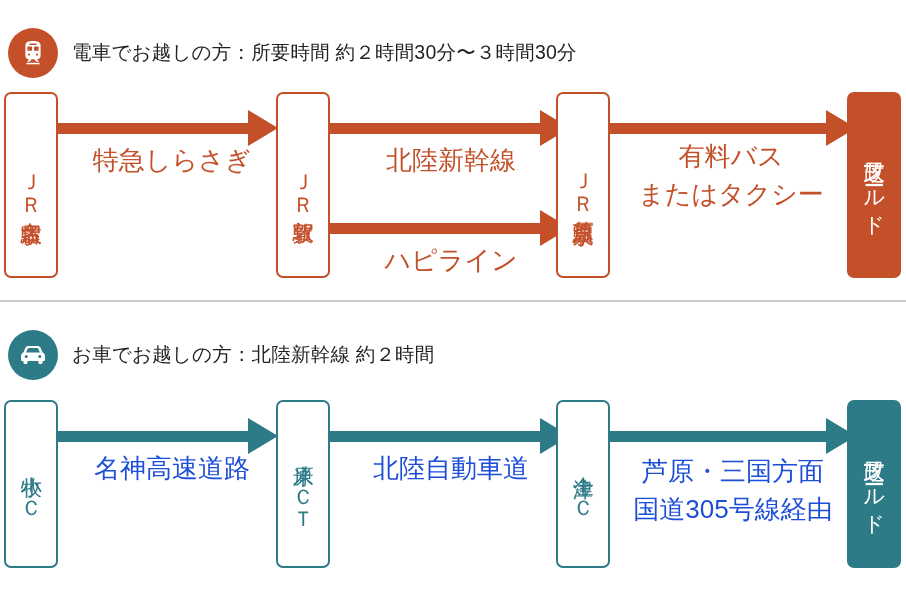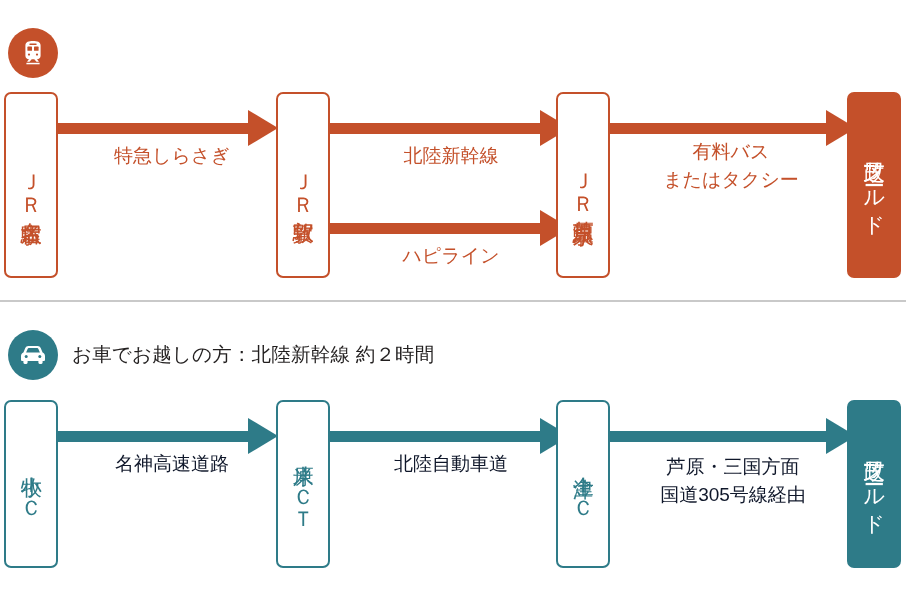--- a/index.html
+++ b/index.html
@@ -106,44 +106,45 @@
   }
   .arrow.orange .shaft { background: #C4502A; }
   .arrow.orange .head  { border-left: 30px solid #C4502A; }
   .arrow.teal .shaft { background: #2E7B88; }
   .arrow.teal .head  { border-left: 30px solid #2E7B88; }
 
   
   .edge-label {
     position: absolute;
     text-align: center;
-    font-size: 19px;
+    font-size: 26px;
     line-height: 1.45;
     white-space: pre-line;
   }
   .edge-label.orange { color: #C4502A; }
-  .edge-label.teal   { color: #0f172a; }
+  .edge-label.teal   { color: #1d4ed8; }
 </style>
 </head>
 <body>
 
 <div class="section" id="train-section">
 
   <div class="sec-head">
     <div class="circle-icon train">
       <svg width="30" height="30" viewBox="0 0 30 30" aria-hidden="true">
         <path fill="#ffffff" d="M15 3c-4.2 0-7.6 0.7-7.6 4.4v10.3c0 2 1.6 3.6 3.6 3.6l-1.7 1.9v0.6h2.2l2.2-2.5h2.6l2.2 2.5h2.2v-0.6l-1.7-1.9c2 0 3.6-1.6 3.6-3.6V7.4C22.6 3.7 19.2 3 15 3z"></path>
         <rect fill="#C4502A" x="11.3" y="5.4" width="7.4" height="1.5" rx="0.7"></rect>
         <rect fill="#C4502A" x="9.4" y="8.6" width="4.6" height="4.2" rx="0.6"></rect>
         <rect fill="#C4502A" x="16" y="8.6" width="4.6" height="4.2" rx="0.6"></rect>
         <circle fill="#C4502A" cx="11" cy="16.6" r="1.1"></circle>
         <circle fill="#C4502A" cx="19" cy="16.6" r="1.1"></circle>
         <path fill="#ffffff" d="M8.4 24.8h13.2v1.5H8.4z"></path>
       </svg>
     </div>
+    <div class="sec-title">電車でお越しの方：所要時間 約２時間30分〜３時間30分</div>
   </div>
 
   <div class="flow" id="train-flow">
 
     <div class="arrow orange" style="left:56px; top:18px; width:222px;">
       <div class="shaft" style="width:192px;"></div>
       <div class="head"></div>
     </div>
 
     <div class="arrow orange" style="left:330px; top:18px; width:240px;">

